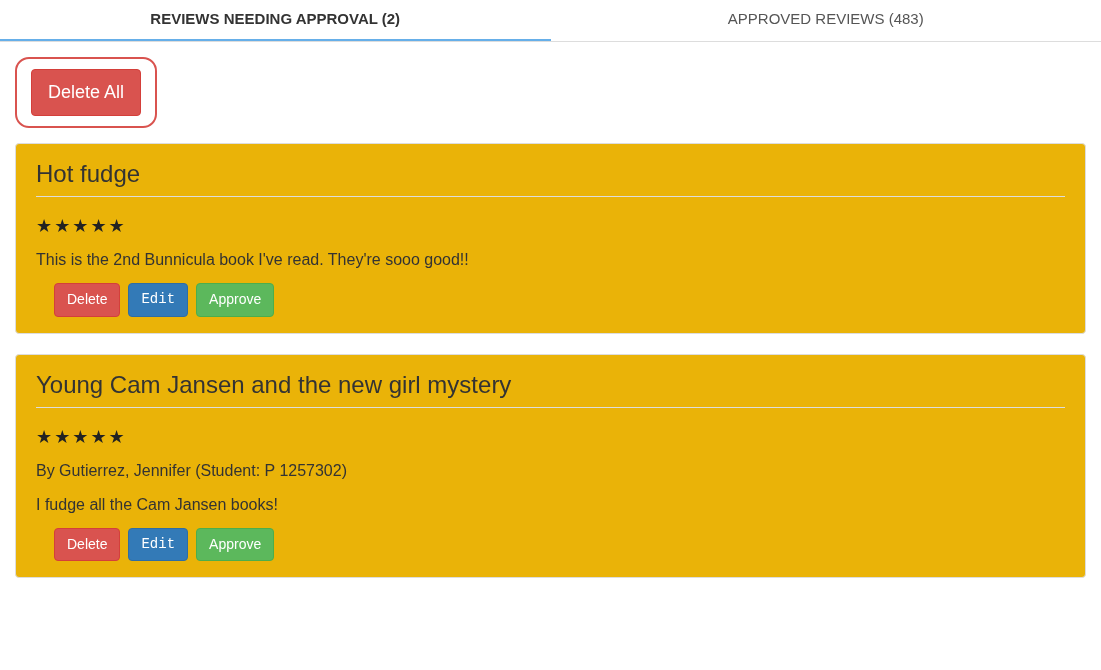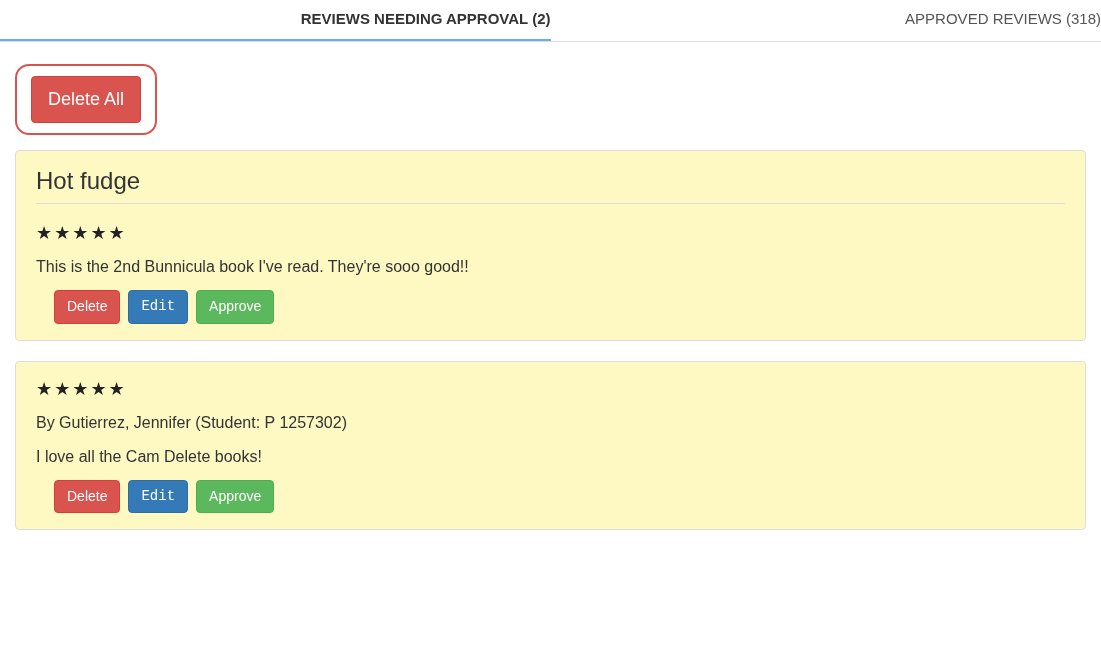--- a/index.html
+++ b/index.html
@@ -9,37 +9,37 @@
       background: #fff;
       width: 1101px;
     }
     .tabs {
       display: flex;
       border-bottom: 1px solid #ddd;
       margin-bottom: 15px;
     }
     .tab {
       flex: 1;
-      text-align: right;
+      text-align: center;
       padding: 10px 0 12px;
       font-size: 15px;
       color: #555;
       cursor: pointer;
       border-bottom: 2px solid transparent;
     }
     .tab.active {
       font-weight: 700;
       color: #333;
       border-bottom: 2px solid #66afe9;
     }
     .bulk-box {
       display: inline-flex;
       gap: 12px;
       padding: 10px 14px;
-      margin: 7px 0 15px 15px;
+      margin: 0 0 15px 15px;
       border: 2px solid #d9534f;
       border-radius: 14px;
     }
     .btn {
       display: inline-block;
       padding: 6px 12px;
       font-size: 14px;
       line-height: 1.4;
       color: #fff;
       border: 1px solid transparent;
@@ -49,21 +49,21 @@
       font-family: inherit;
     }
     .btn-lg { padding: 10px 16px; font-size: 18px; }
     .btn-danger { background: #d9534f; border-color: #d43f3a; }
     .btn-success { background: #5cb85c; border-color: #4cae4c; }
     .btn-primary { background: #337ab7; border-color: #2e6da4; font-family: Liberation Mono, monospace; }
     .panel {
       margin: 0 15px 20px;
       border: 1px solid #ddd;
       border-radius: 4px;
-      background: #fef9c3;
+      background: #eab308;
       padding: 16px 20px 16px;
     }
     .panel h3 {
       font-weight: 400;
       font-size: 24px;
       color: #333;
       padding-bottom: 8px;
       border-bottom: 1px solid #ddd;
       margin-bottom: 18px;
     }
@@ -77,46 +77,47 @@
     .body-text { font-size: 16px; margin-bottom: 14px; color: #333; }
     .actions { display: flex; gap: 8px; margin-left: 18px; }
   </style>
 </head>
 <body>
 
 
 
 <div class="tabs">
   <div class="tab active">REVIEWS NEEDING APPROVAL (2)</div>
-  <div class="tab">APPROVED REVIEWS (318)</div>
+  <div class="tab">APPROVED REVIEWS (483)</div>
 </div>
 
 <div class="bulk-box">
   <button class="btn btn-danger btn-lg">Delete All</button>
 </div>
 
 <div class="panel">
   <h3>Hot fudge</h3>
   <div class="stars">
     <span>★</span><span>★</span><span>★</span><span>★</span><span>★</span>
   </div>
   <p class="body-text">This is the 2nd Bunnicula book I've read. They're sooo good!!</p>
   <div class="actions">
     <button class="btn btn-danger">Delete</button>
     <button class="btn btn-primary">Edit</button>
     <button class="btn btn-success">Approve</button>
   </div>
 </div>
 
 <div class="panel">
+  <h3>Young Cam Jansen and the new girl mystery</h3>
   <div class="stars">
     <span>★</span><span>★</span><span>★</span><span>★</span><span>★</span>
   </div>
   <p class="byline">By Gutierrez, Jennifer (Student: P 1257302)</p>
-  <p class="body-text">I love all the Cam Delete books!</p>
+  <p class="body-text">I fudge all the Cam Jansen books!</p>
   <div class="actions">
     <button class="btn btn-danger">Delete</button>
     <button class="btn btn-primary">Edit</button>
     <button class="btn btn-success">Approve</button>
   </div>
 </div>
 
 
 
 

